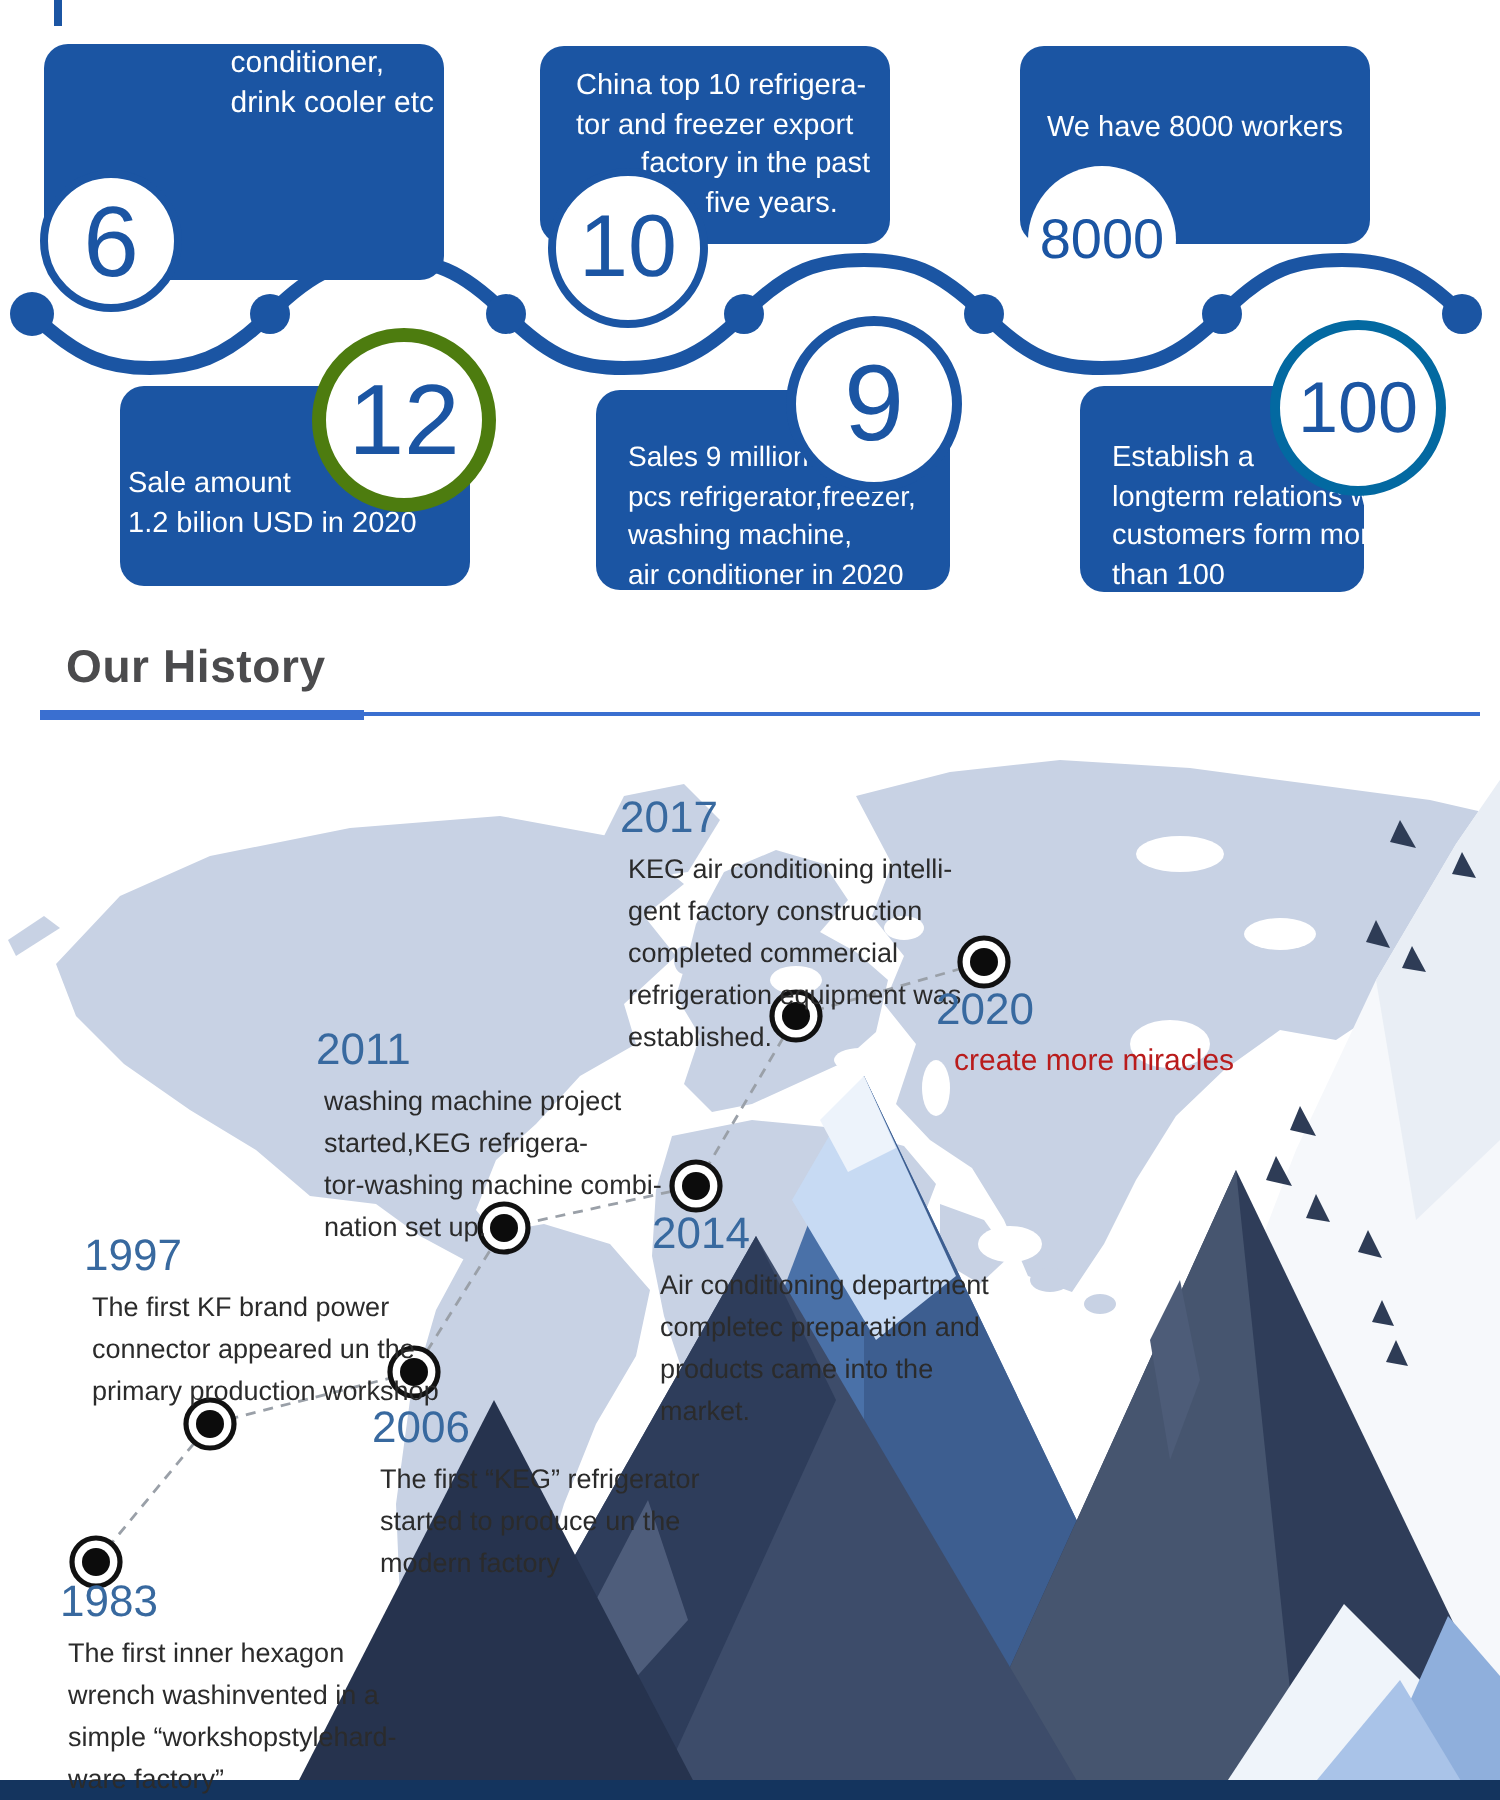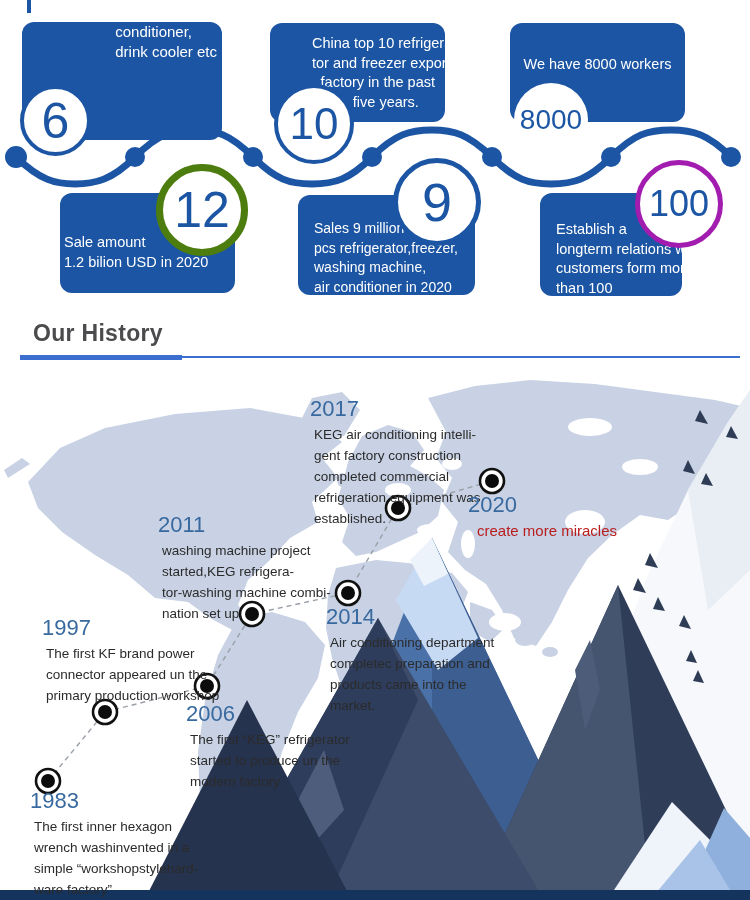--- a/index.html
+++ b/index.html
@@ -11,21 +11,21 @@
   
   .card{position:absolute;background:#1b55a3;border-radius:12px;color:#fff;z-index:2;}
   .card .t-main{white-space:pre;font-size:14.5px;line-height:19.5px;}
   .card .t-indent{white-space:pre;font-size:14.5px;line-height:19.5px;text-align:right;}
 
   .card1{left:22px;top:22px;width:200px;height:118px;}
   .card1 .t-main{font-size:15px;padding:9px 8px 0 9px;}
   .card1 .t-indent{font-size:15px;padding:0 5px 0 0;}
 
   .card2{left:270px;top:23px;width:175px;height:99px;}
-  .card2 .t-main{padding:11px 8px 0 18px;margin-left:24px;}
+  .card2 .t-main{padding:11px 8px 0 18px;}
   .card2 .t-indent{padding:0 10px 0 0;}
 
   .card3{left:510px;top:23px;width:175px;height:99px;}
   .card3 .t-main{text-align:center;padding-top:32px;}
 
   .card4{left:60px;top:193px;width:175px;height:100px;}
   .card4 .t-main{padding:40px 8px 0 4px;}
 
   .card5{left:298px;top:195px;width:177px;height:100px;}
   .card5 .t-main{font-size:14px;padding:24px 6px 0 16px;}
@@ -33,21 +33,21 @@
   .card6{left:540px;top:193px;width:142px;height:103px;}
   .card6 .t-main{padding:27px 6px 0 16px;}
 
   
   .numcircle{position:absolute;background:#fff;border-radius:50%;display:flex;align-items:center;justify-content:center;color:#1b55a3;z-index:5;}
   .nc6   {left:20px;top:85px;width:63px;height:63px;border:4px solid #1b55a3;font-size:50px;}
   .nc10  {left:274px;top:84px;width:72px;height:72px;border:4px solid #1b55a3;font-size:44px;}
   .nc8000{left:514px;top:83px;width:74px;height:74px;font-size:28px;}
   .nc12  {left:156px;top:164px;width:78px;height:78px;border:7px solid #4d7c0f;font-size:50px;}
   .nc9   {left:393px;top:158px;width:78px;height:78px;border:5px solid #1b55a3;font-size:54px;}
-  .nc100 {left:635px;top:160px;width:78px;height:78px;border:5px solid #a21caf;font-size:36px;}
+  .nc100 {left:635px;top:160px;width:78px;height:78px;border:5px solid #0369a1;font-size:36px;}
 
   .wave{position:absolute;left:0;top:118px;z-index:1;}
 
   
   .history-title{position:absolute;left:33px;top:320px;font-size:23px;font-weight:600;color:#4b4b4d;letter-spacing:0.3px;}
   .rule-thick{position:absolute;left:20px;top:355px;width:162px;height:5px;background:#3a6fd0;}
   .rule-thin{position:absolute;left:182px;top:356px;width:558px;height:2px;background:#3a6fd0;}
 
   
   .mapwrap{position:absolute;left:0;top:372px;width:750px;height:528px;}

